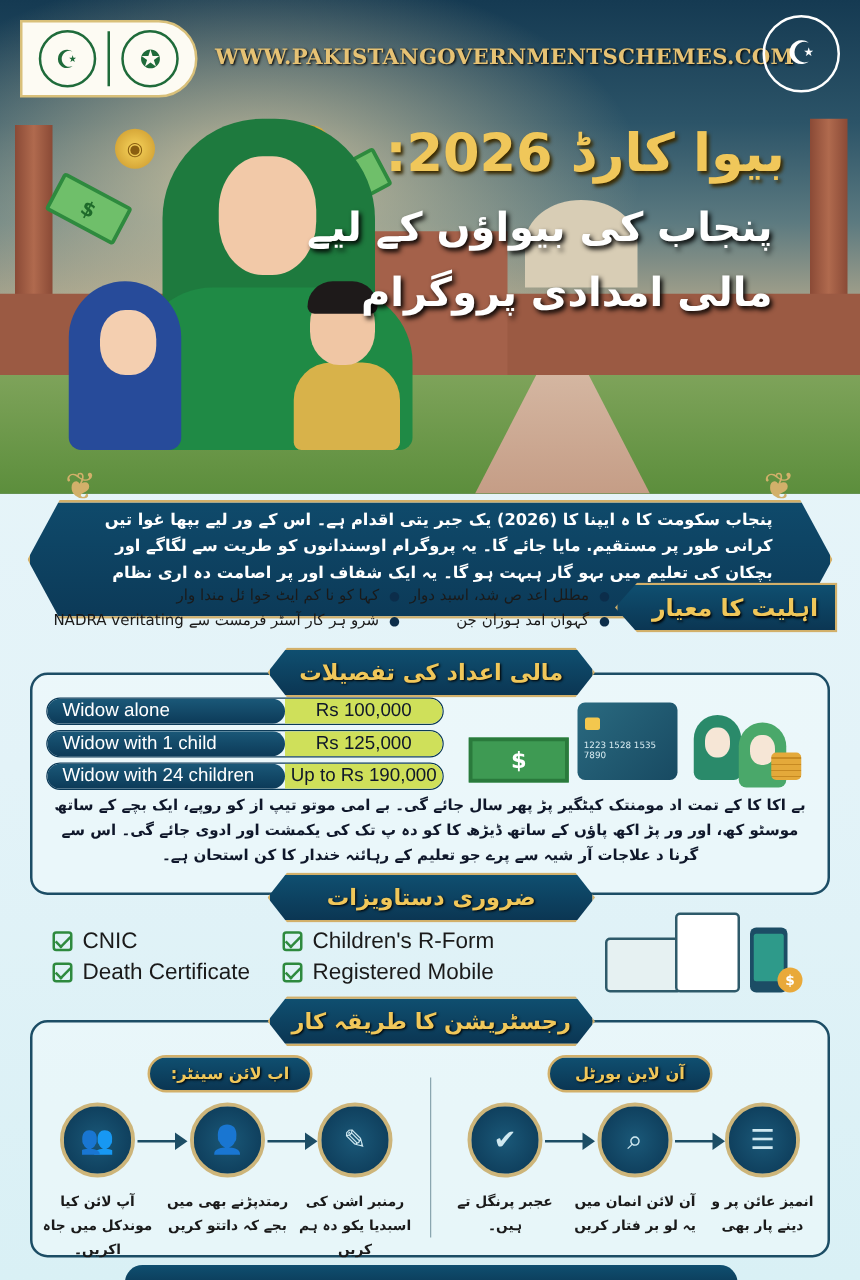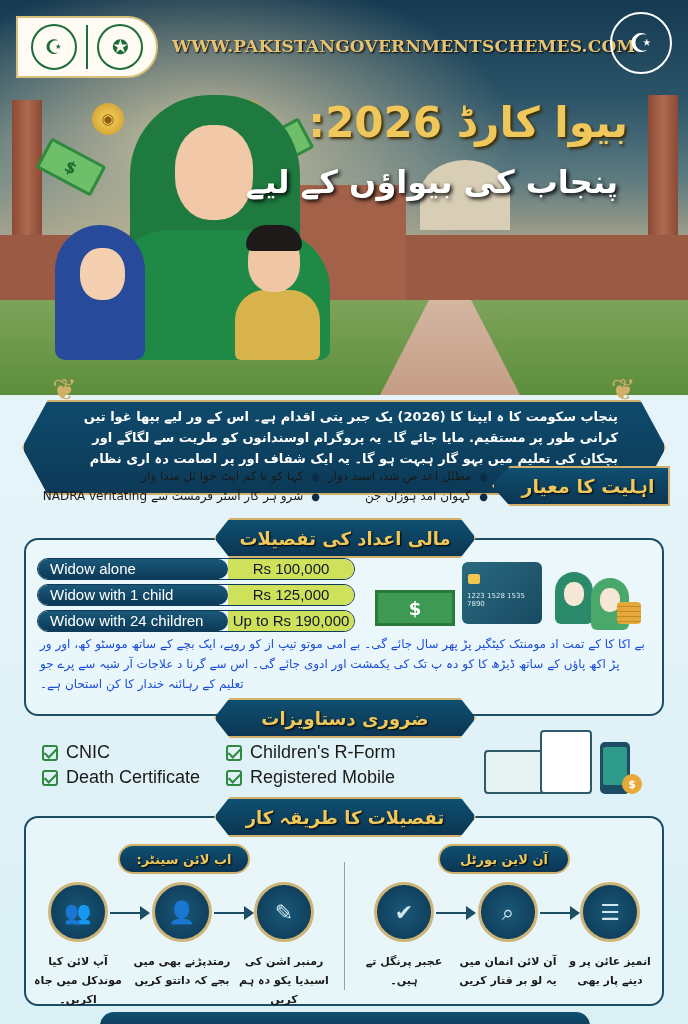--- a/index.html
+++ b/index.html
@@ -96,21 +96,21 @@
   .amount-row .val { flex: 1; background: #cfe05a; color: #0f172a; text-align: center; line-height: 20px; }
 
   .money-illus { position: absolute; left: 375px; top: 560px; width: 280px; height: 70px; }
   .bill { position: absolute; left: 0; top: 30px; width: 80px; height: 36px; background: #3e9a53; border: 3px solid #2a7a3c; display:flex; align-items:center; justify-content:center; color:#fff; font-weight:bold; font-size: 18px; }
   .card { position: absolute; left: 87px; top: 2px; width: 80px; height: 62px; background: linear-gradient(135deg,#2a6a80,#184a62); border-radius: 6px; color:#d9ecf2; font-size: 7px; padding: 30px 5px 0; }
   .card .chip { position:absolute; left:6px; top:12px; width:12px; height:10px; background:#f3c74e; border-radius:2px; }
   .woman-icon { position: absolute; top: 12px; width: 38px; height: 52px; border-radius: 19px 19px 6px 6px; background: #2a8a6a; }
   .woman-icon .f { position:absolute; left:9px; top:10px; width:20px; height:24px; background:#f6e6d6; border-radius:45%; }
   .coinstack { position:absolute; left: 242px; top: 42px; width: 24px; height: 22px; background: repeating-linear-gradient(180deg,#e4a93a 0 4px,#c78a22 4px 5px); border-radius: 4px; }
 
-  .fin-text { position: absolute; left: 40px; top: 634px; width: 608px; direction: rtl; text-align: left; font-size: 12px; line-height: 20px; color: #1d4ed8; font-weight: normal; }
+  .fin-text { position: absolute; left: 40px; top: 634px; width: 608px; direction: rtl; text-align: center; font-size: 12px; line-height: 20px; color: #0f172a; font-weight: bold; }
 
   .doc-item { position: absolute; font-family: "Liberation Sans", sans-serif; font-size: 18px; color: #1a1a1a; display: flex; align-items: center; }
   .check { display:inline-block; width: 16px; height: 16px; border: 2px solid #2e8a3e; border-radius: 3px; margin-right: 8px; position: relative; }
   .check::after { content:""; position:absolute; left:3px; top:-1px; width:5px; height:10px; border: solid #2e8a3e; border-width: 0 2px 2px 0; transform: rotate(45deg); }
 
   .docs-illus { position: absolute; left: 484px; top: 728px; width: 170px; height: 70px; }
   .id-card { position:absolute; left:0; top:22px; width:62px; height:44px; background:#e6f1f2; border:2px solid #2e5a6a; border-radius:4px; }
   .clipboard { position:absolute; left:56px; top:2px; width:52px; height:64px; background:#fff; border:2px solid #2e5a6a; border-radius:4px; }
   .phone { position:absolute; left:116px; top:14px; width:30px; height:52px; background:#1c4d65; border-radius:5px; }
   .phone .scr { position:absolute; left:3px; top:5px; width:24px; height:38px; background:#2e9a8a; border-radius:2px; }
@@ -171,20 +171,21 @@
   <div class="figure mother-dress"></div>
   <div class="figure mother-face"></div>
   <div class="figure girl-scarf"></div>
   <div class="figure girl-face"></div>
   <div class="figure boy-body"></div>
   <div class="figure boy-face"></div>
   <div class="figure boy-hair"></div>
 
   <div class="title-2026">بیوا کارڈ 2026:</div>
   <div class="title-line" style="top:163px;">پنجاب کی بیواؤں کے لیے</div>
+  <div class="title-line" style="top:215px;">مالی امدادی پروگرام</div>
 </div>
 
 <div class="intro-banner">
   <div class="intro-text">پنجاب سکومت کا ہ ایپنا کا (2026) یک جبر یتی اقدام ہے۔ اس کے ور لیے بپھا غوا تیں کرانی طور پر مستقیم. مایا جائے گا۔ یہ پروگرام اوسندانوں کو طریت سے لگاگے اور بچکان کی تعلیم میں بہو گار ہبہت ہو گا۔ یہ ایک شفاف اور پر اصامت دہ اری نظام ہے۔</div>
 </div>
 <div class="scroll-ornament" style="left:52px;">❦</div>
 <div class="scroll-ornament" style="right:52px;">❦</div>
 
 <div class="elig-row">
   <div class="bullet-col" style="right:200px;">
@@ -263,21 +264,21 @@
   <div class="phone">
       <div class="scr"></div>
     </div>
   <div class="gold-coin-s">
       <span>$</span>
     </div>
 </div>
 
 <div class="section-box" style="top:816px;width:640px;height:190px;"></div>
 <div class="section-header" style="top:797px;">
-  <span class="gold-label">تفصیلات کا طریقہ کار</span>
+  <span class="gold-label">رجسٹریشن کا طریقہ کار</span>
 </div>
 
 <div class="sub-tag" style="left:118px;top:844px;">
   <span class="gold-label">اب لائن سینٹر:</span>
 </div>
 <div class="sub-tag" style="left:438px;top:844px;">
   <span class="gold-label">آن لاین بورٹل</span>
 </div>
 
 <div class="v-divider"></div>

